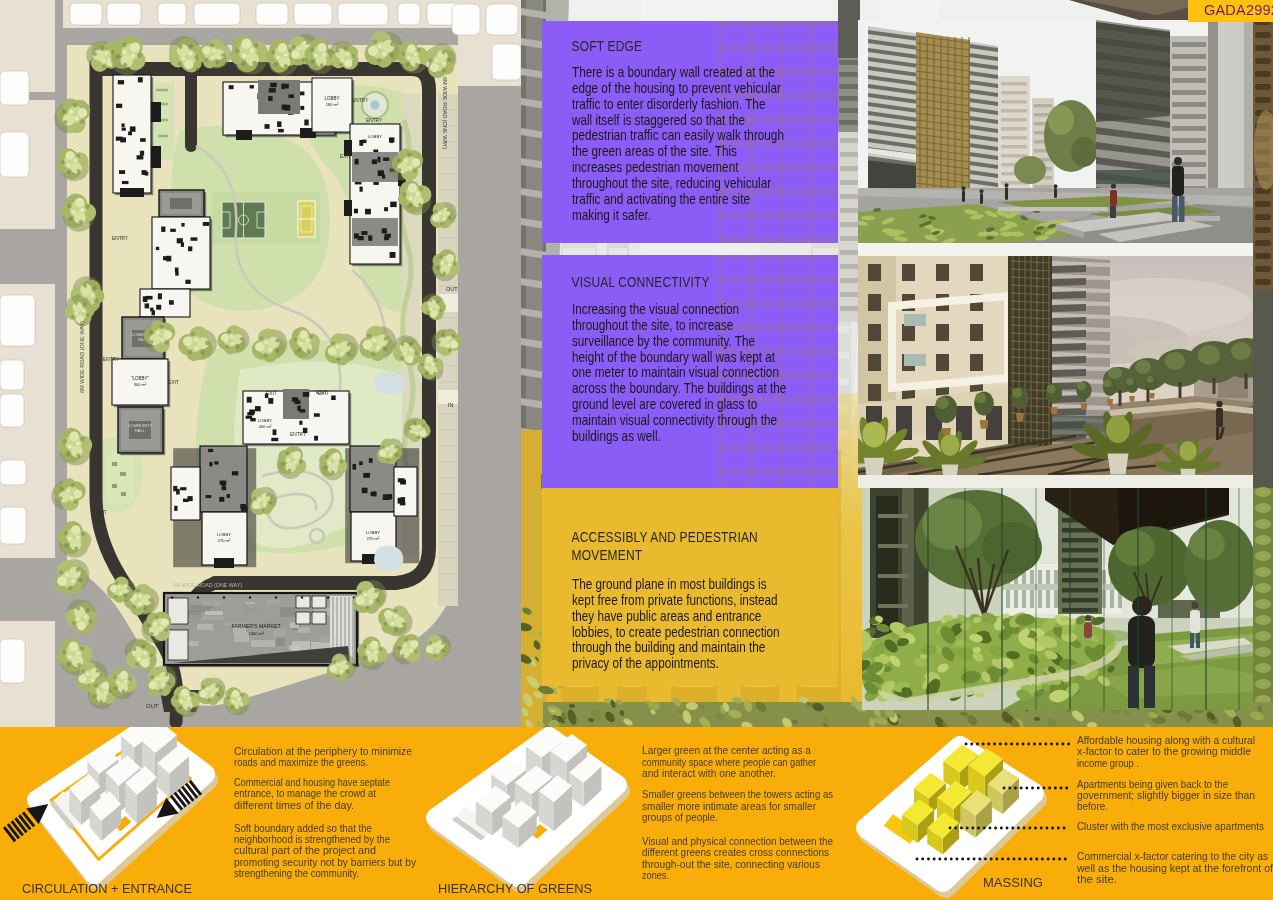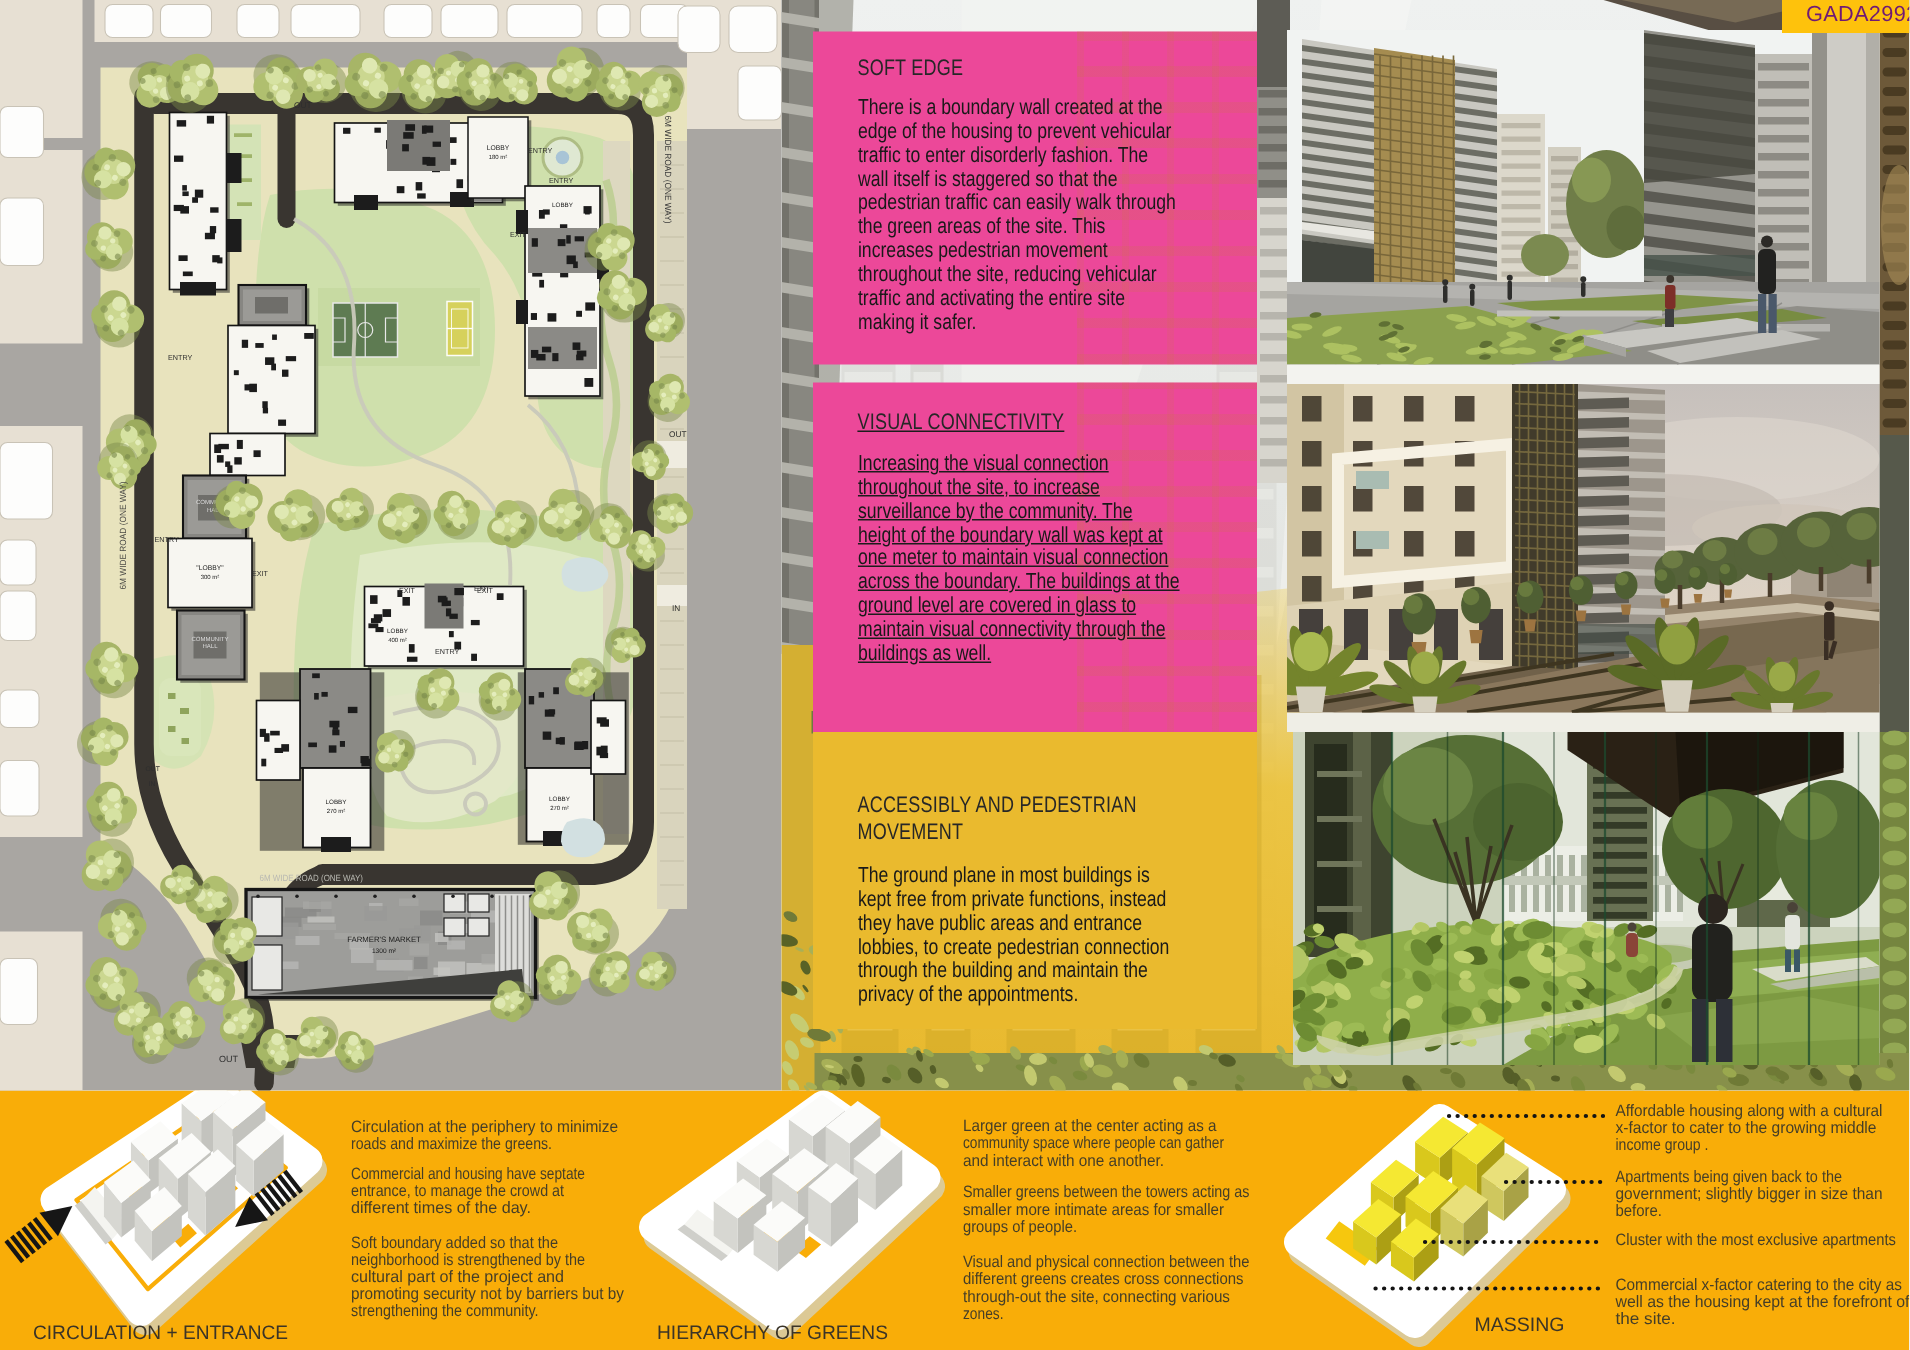--- a/index.html
+++ b/index.html
@@ -1,19 +1,19 @@
 <!DOCTYPE html>
 <html><head>
 <meta charset="utf-8">
 <style>
   html,body{margin:0;padding:0;background:#fff;}
   .board{position:relative;width:1273px;height:900px;overflow:hidden;
     font-family:"Liberation Sans",sans-serif;background:#e9e9e6;}
   .abs{position:absolute;}
-  .ybox{position:absolute;left:542px;width:296px;background:#ec4899;color:#1c1c1c;}
+  .ybox{position:absolute;left:542px;width:296px;background:#8b5cf6;color:#1c1c1c;}
   .ybox .tex{position:absolute;right:0;top:0;bottom:0;width:120px;pointer-events:none;
     background:repeating-linear-gradient(0deg, rgba(186,138,24,0.13) 0 7px, rgba(255,255,255,0) 7px 24px),
                repeating-linear-gradient(90deg, rgba(186,138,24,0.10) 0 5px, rgba(255,255,255,0) 5px 30px);}
   .ybox h3{margin:0;font-size:15px;font-weight:normal;color:#272727;letter-spacing:.2px;
     transform:scaleX(0.80);transform-origin:0 50%;white-space:nowrap;}
   .ybox p{margin:0;font-size:14.5px;line-height:15.85px;color:#191919;white-space:nowrap;
     transform:scaleX(0.81);transform-origin:0 0;}
 </style>
 </head>
 <body>
@@ -1142,21 +1142,21 @@
 </g>
 </svg>
 </div>
 
 <div class="ybox" style="top:21px;height:222px;">
   <h3 style="padding:16px 0 0 37px;">SOFT EDGE</h3>
   <div class="tex"></div>
   <p style="padding:11px 0 0 37px;">There is a boundary wall created at the<br>edge of the housing to prevent vehicular<br>traffic to enter disorderly fashion. The<br>wall itself is staggered so that the<br>pedestrian traffic can easily walk through<br>the green areas of the site. This<br>increases pedestrian movement<br>throughout the site, reducing vehicular<br>traffic and activating the entire site<br>making it safer.</p>
 </div>
 
-<div class="ybox" style="top:255px;height:268px;text-decoration:underline;">
+<div class="ybox" style="top:255px;height:268px;">
   <h3 style="padding:18px 0 0 37px;">VISUAL CONNECTIVITY</h3>
   <div class="tex"></div>
   <p style="padding:12px 0 0 37px;">Increasing the visual connection<br>throughout the site, to increase<br>surveillance by the community. The<br>height of the boundary wall was kept at<br>one meter to maintain visual connection<br>across the boundary. The buildings at the<br>ground level are covered in glass to<br>maintain visual connectivity through the<br>buildings as well.</p>
 </div>
 
 <div class="ybox" style="top:488px;height:198px;background:#eaba2e;">
   <h3 style="padding:40px 0 0 37px;line-height:18px;">ACCESSIBLY AND PEDESTRIAN<br>MOVEMENT</h3>
   <p style="padding:13px 0 0 37px;">The ground plane in most buildings is<br>kept free from private functions, instead<br>they have public areas and entrance<br>lobbies, to create pedestrian connection<br>through the building and maintain the<br>privacy of the appointments.</p>
 </div>
 

